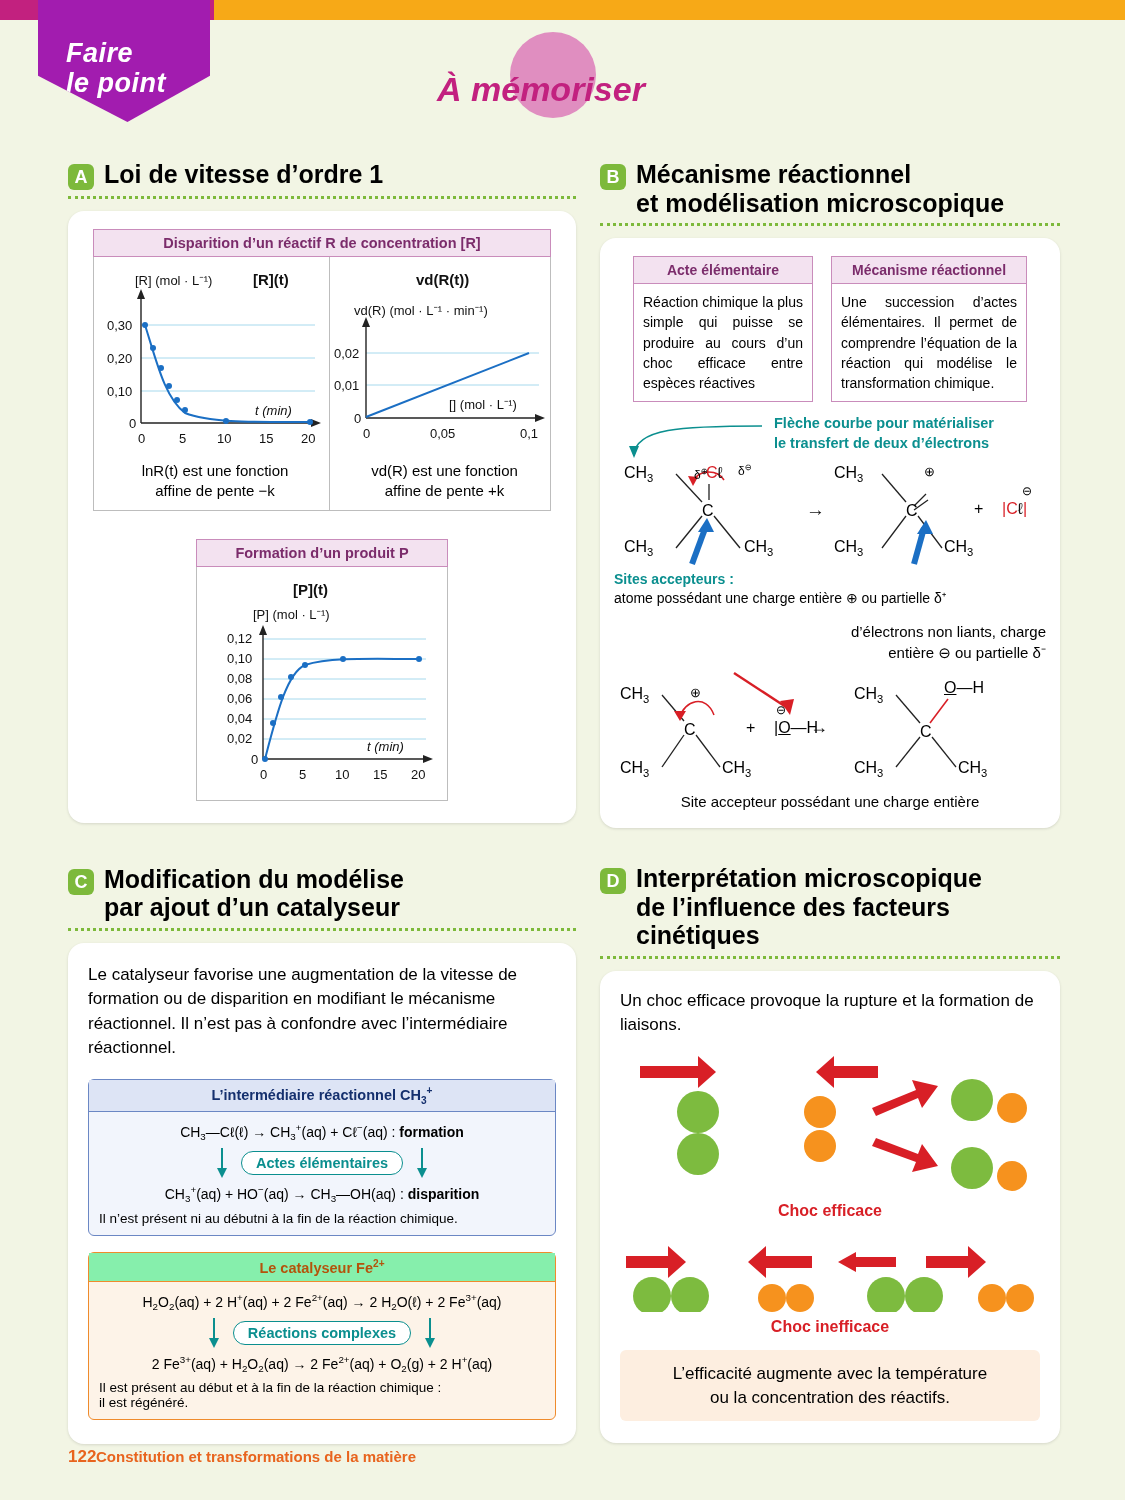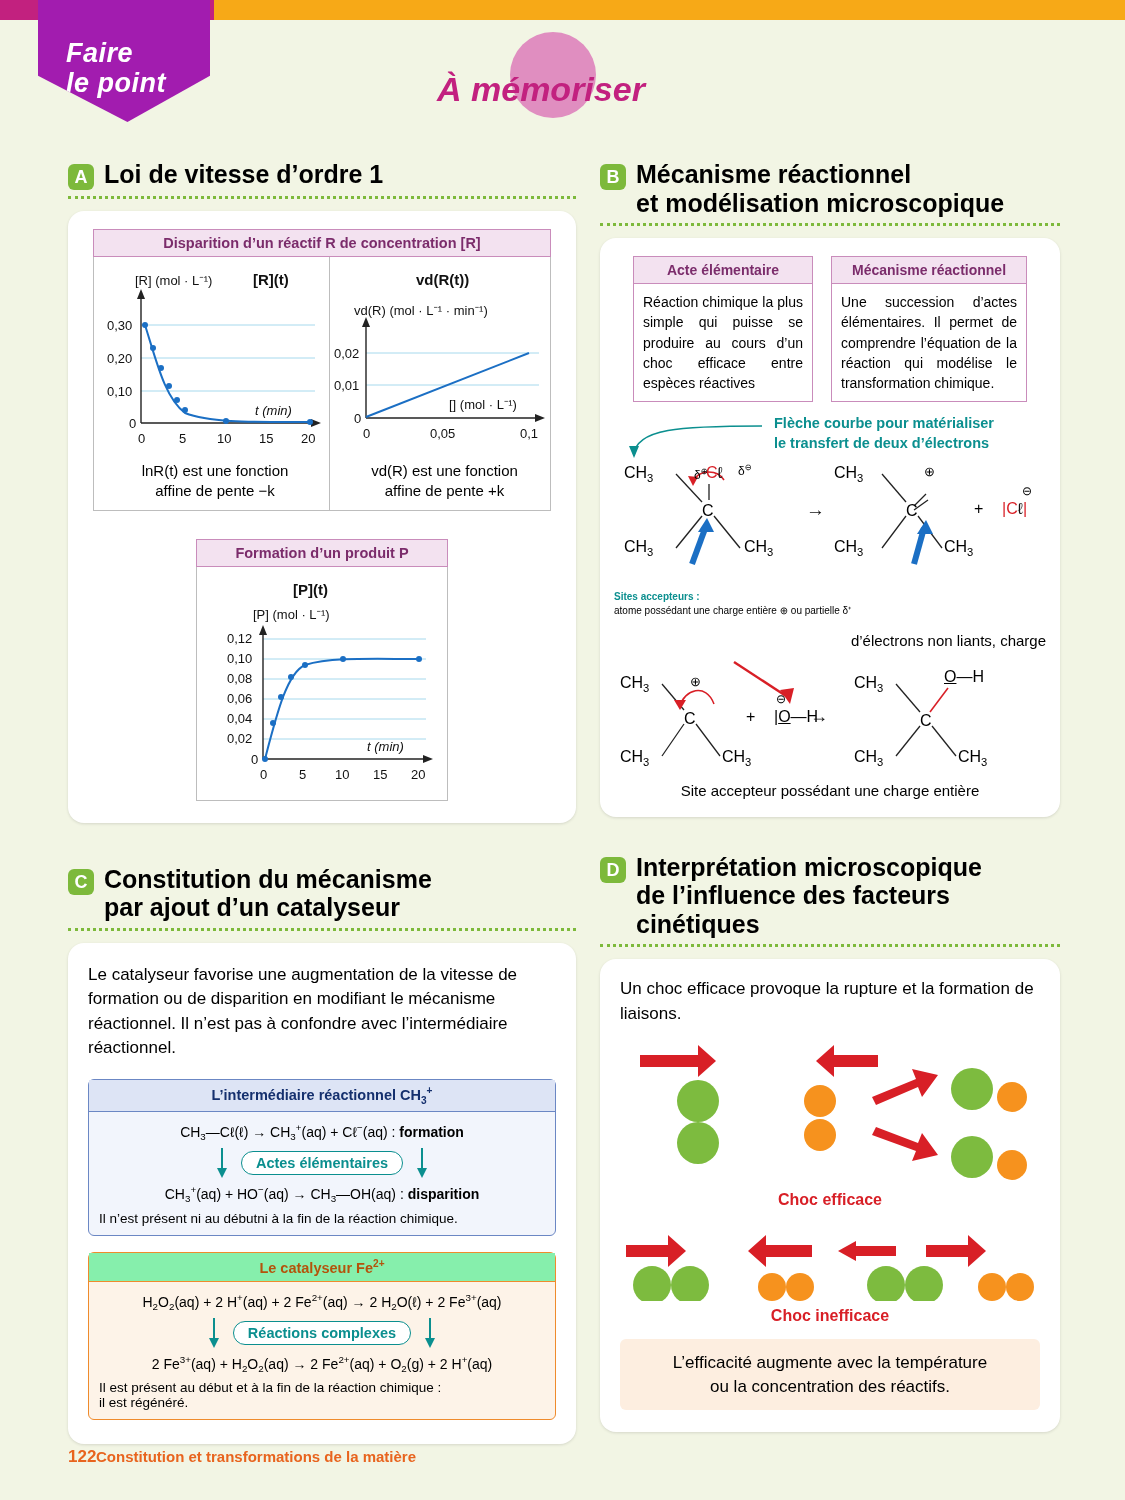--- a/index.html
+++ b/index.html
@@ -228,21 +228,21 @@
           </svg>
         </div>
       </div>
     </div>
   </div>
 
   <div style="margin-top:42px;">
     <div class="sec-head">
       <div class="sec-letter">C</div>
       <div class="sec-title">
-        <div>Constitution du mécanisme</div>
+        <div>Modification du modélise</div>
         <div>par ajout d’un catalyseur</div>
       </div>
     </div>
     <div class="sec-rule"></div>
 
     <div class="card" style="padding:20px 20px 24px 20px;">
       <div style="font-size:17px;line-height:1.45;">Le catalyseur favorise une augmentation de la vitesse de formation ou de disparition en modifiant le mécanisme réactionnel. Il n’est pas à confondre avec l’intermédiaire réactionnel.</div>
 
       <div class="bluebox" style="margin-top:18px;">
         <div class="h">L’intermédiaire réactionnel CH<sub>3</sub><sup>+</sup></div>
@@ -362,27 +362,28 @@
         <div style="position:absolute;left:220px;top:4px;">CH<sub>3</sub></div>
         <div style="position:absolute;left:220px;top:78px;">CH<sub>3</sub></div>
         <div style="position:absolute;left:330px;top:78px;">CH<sub>3</sub></div>
         <div style="position:absolute;left:292px;top:42px;">C</div>
         <div style="position:absolute;left:310px;top:4px;font-size:13px;">⊕</div>
         <div style="position:absolute;left:360px;top:40px;">+</div>
         <div style="position:absolute;left:388px;top:40px;color:#d81f26;">|C<span style="color:#111;">ℓ</span>|</div>
         <div style="position:absolute;left:408px;top:24px;font-size:12px;">⊖</div>
       </div>
 
-      <div style="margin-top:20px;font-size:10px;line-height:1.35;">
+      <div style="margin-top:0;font-size:14px;line-height:1.35;">
         <span class="teal">Sites accepteurs :</span>
         <div>atome possédant une charge entière ⊕ ou partielle δ⁺</div>
       </div>
 
       <div style="margin-top:14px;font-size:15px;line-height:1.35;">
         <div style="text-align:right;">d’électrons non liants, charge</div>
+        <div style="text-align:right;">entière ⊖ ou partielle δ⁻</div>
       </div>
 
       <div style="position:relative;height:115px;margin-top:8px;font-size:16px;">
         <svg width="430" height="115" style="position:absolute;left:0;top:0;">
           <line x1="120" y1="2" x2="172" y2="36" stroke="#d81f26" stroke-width="2.4"></line>
           <polygon points="176,44 166,30 180,28" fill="#d81f26"></polygon>
           <line x1="48" y1="24" x2="70" y2="50" stroke="#222" stroke-width="1.3"></line>
           <line x1="48" y1="96" x2="70" y2="64" stroke="#222" stroke-width="1.3"></line>
           <line x1="82" y1="64" x2="106" y2="96" stroke="#222" stroke-width="1.3"></line>
           <path d="M100,44 C92,22 70,30 66,46" stroke="#d81f26" stroke-width="1.5" fill="none"></path>

